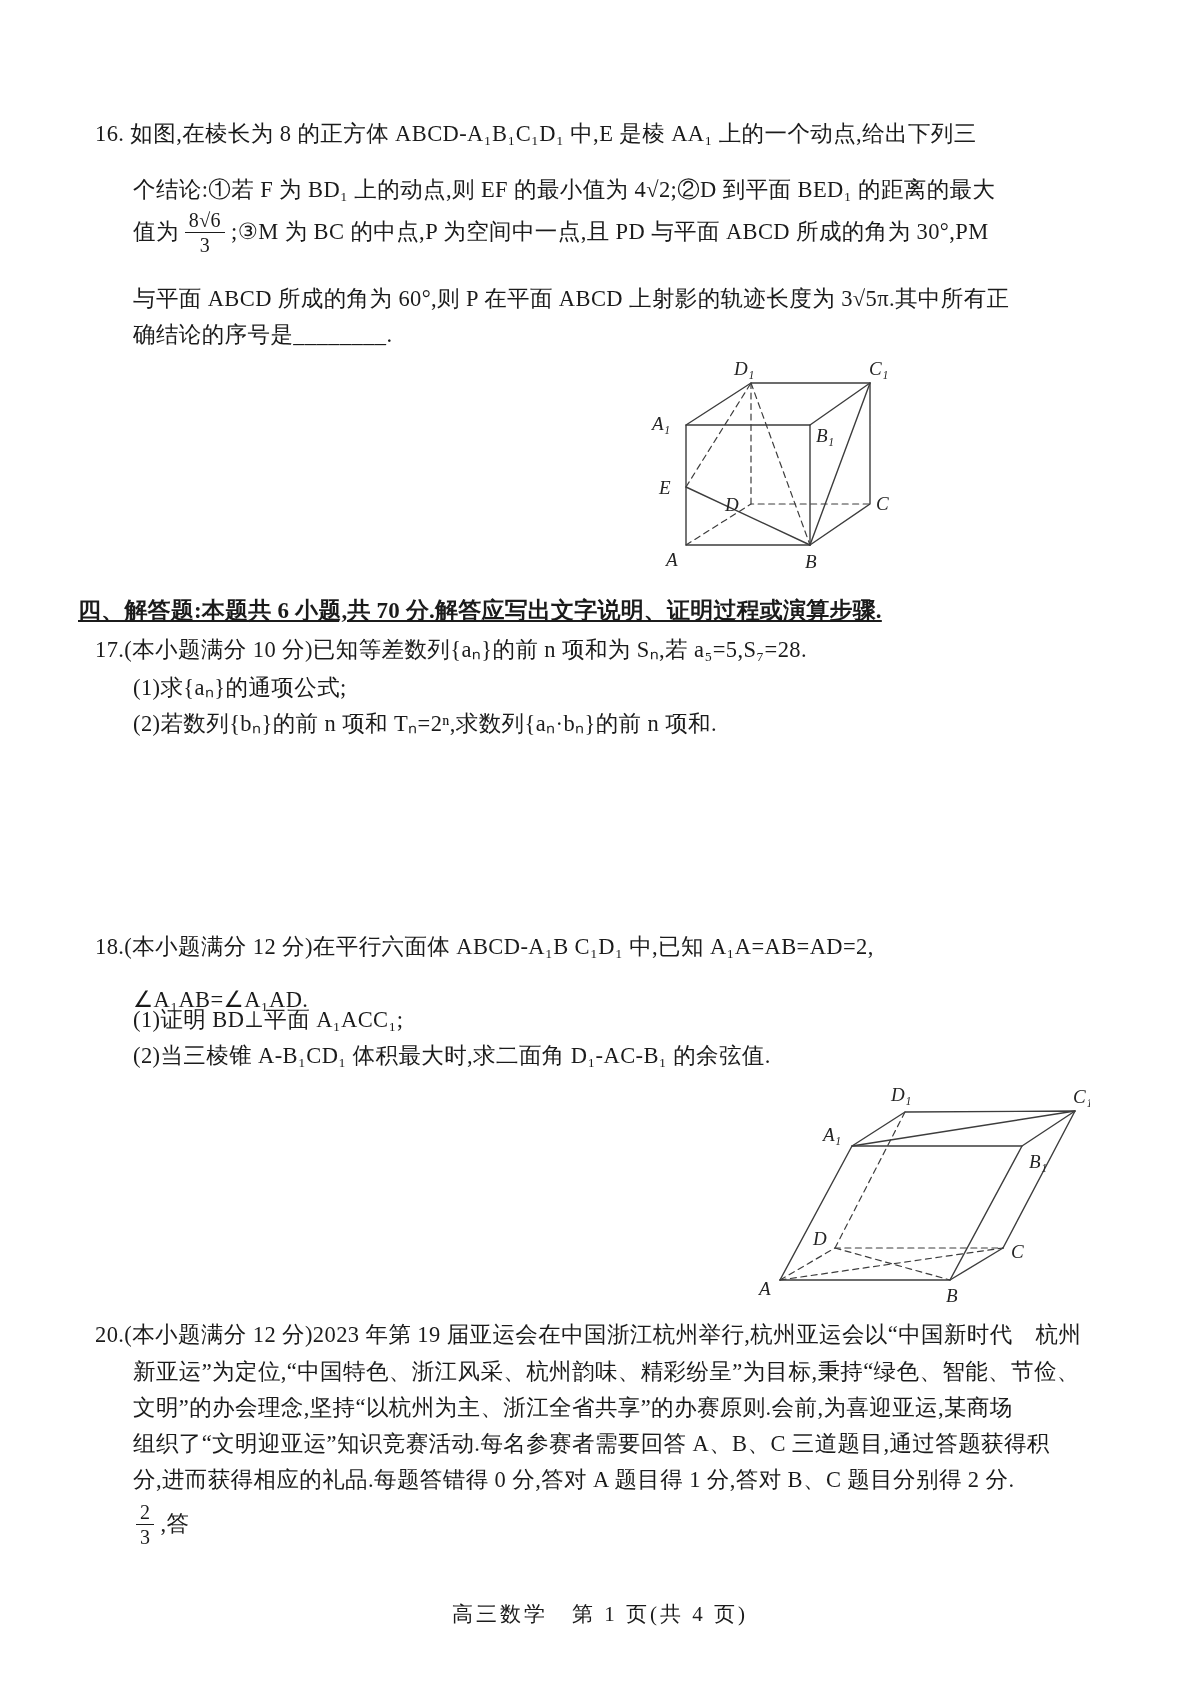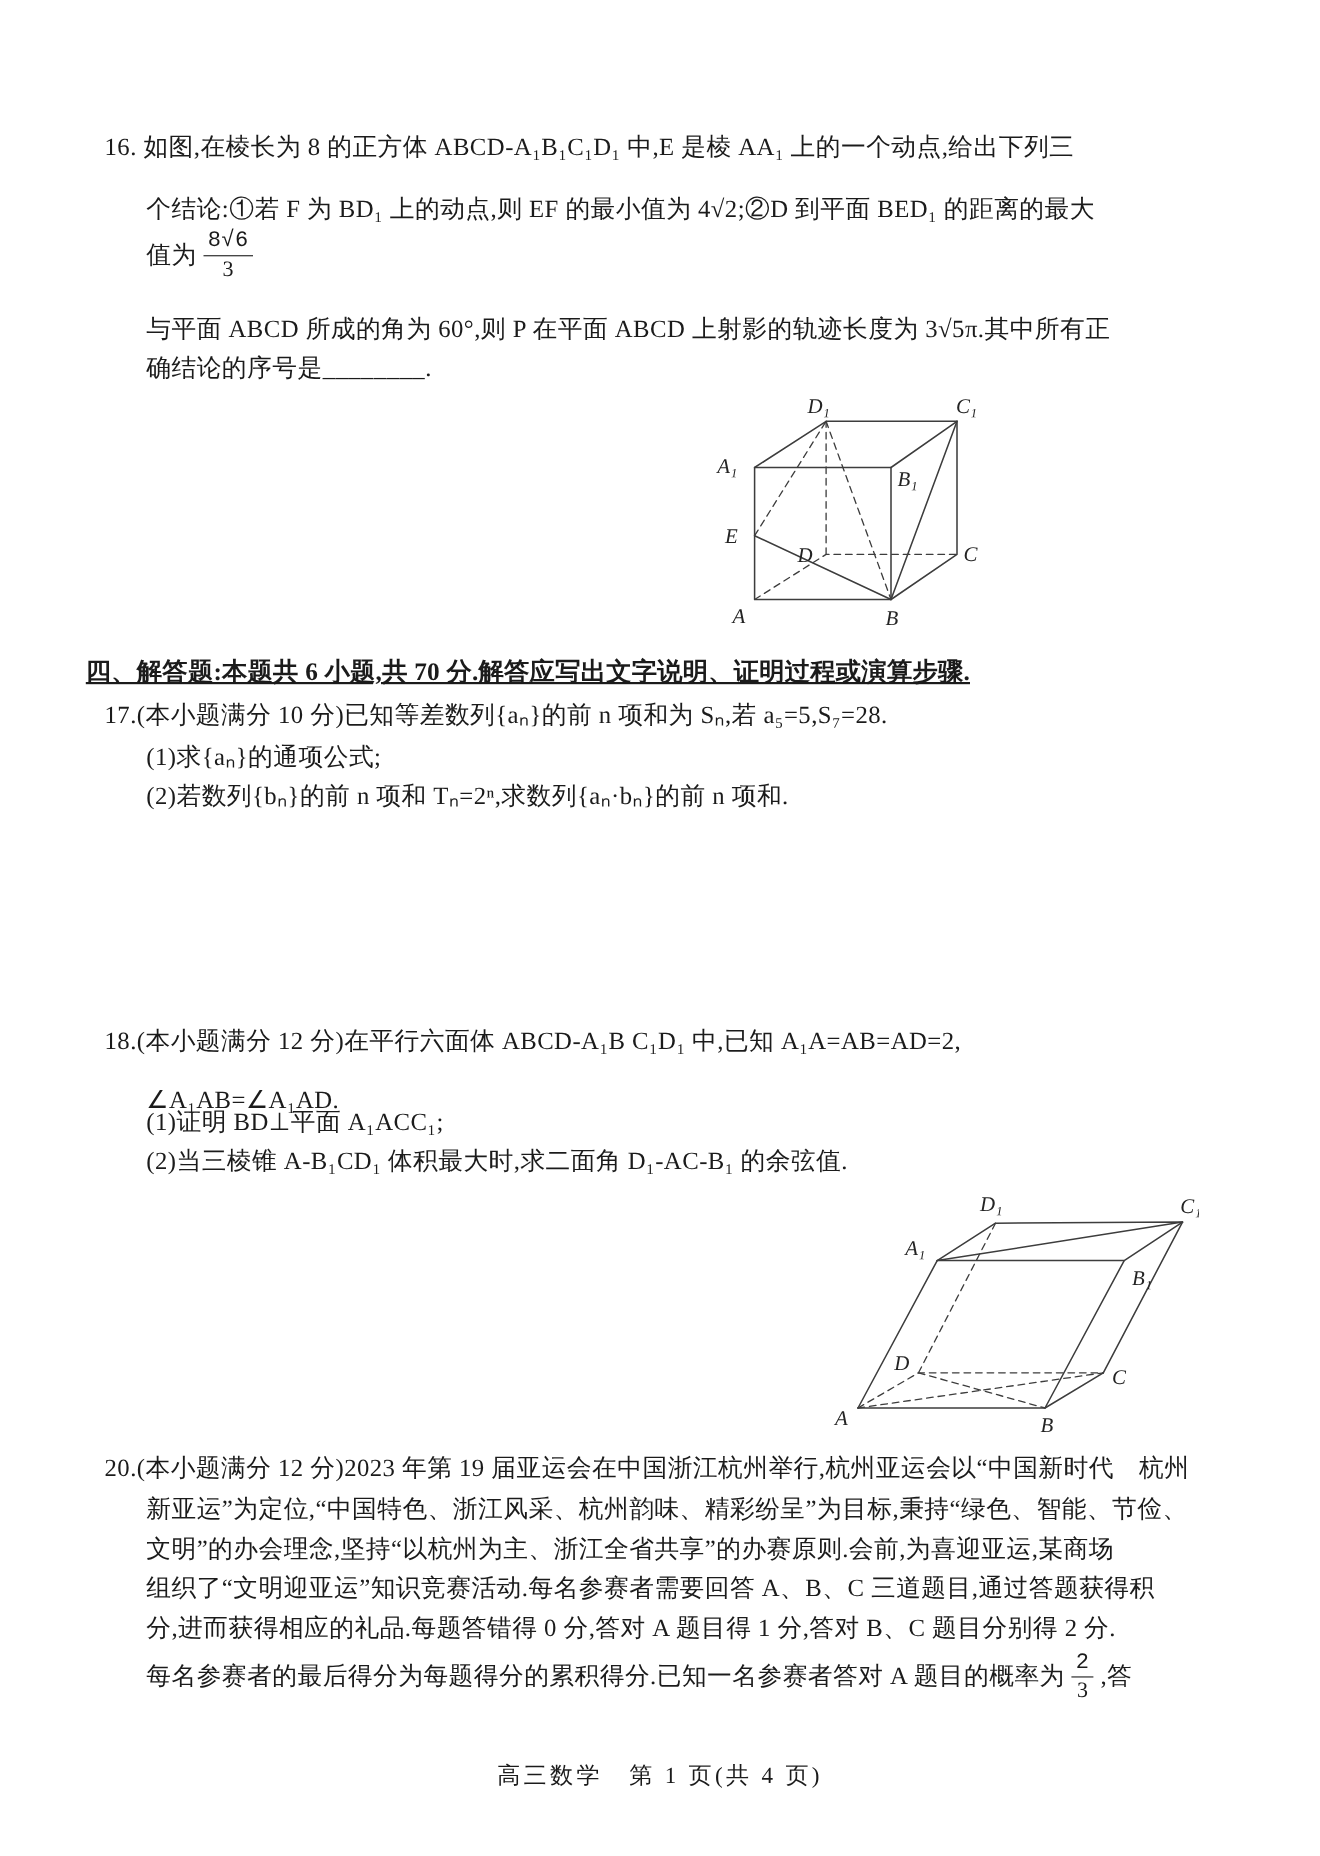--- a/index.html
+++ b/index.html
@@ -4,40 +4,41 @@
 <style>
   html,body{margin:0;padding:0;}
   body{
     width:1200px;height:1687px;background:#ffffff;position:relative;
     font-family:"Liberation Serif", serif;color:#1b1b1b;overflow:hidden;
   }
   .line{position:absolute;white-space:nowrap;font-size:22.5px;line-height:28px;letter-spacing:0.4px;}
   .flexline{display:flex;align-items:center;gap:3px;}
   .bold{font-weight:bold;font-size:23px;letter-spacing:0.2px;text-decoration:underline;}
   .frac{display:inline-flex;flex-direction:column;align-items:center;line-height:1.1;font-size:20px;margin:0 3px;}
-  .frac .num{border-bottom:1.5px solid #1b1b1b;padding:0 4px 1px;font-family:Liberation Mono, monospace;}
+  .frac .num{border-bottom:1.5px solid #1b1b1b;padding:0 4px 1px;}
   .frac .den{padding-top:1px;}
   .fig{position:absolute;}
   .fig path{stroke:#3d3d3d;stroke-width:1.4;fill:none;stroke-linejoin:round;stroke-linecap:round;}
   .fig g.dashed path{stroke-dasharray:6 4.5;stroke-width:1.2;}
   .vlabel{font-family:"Liberation Serif", serif;font-style:italic;font-size:19px;fill:#242424;}
   .footer{position:absolute;top:1600px;left:0;width:1200px;text-align:center;
           font-size:21px;letter-spacing:3px;color:#1b1b1b;}
 </style>
 </head>
 <body>
 
 <div class="line" style="left:95px;top:120px">16. 如图,在棱长为 8 的正方体 ABCD-A₁B₁C₁D₁ 中,E 是棱 AA₁ 上的一个动点,给出下列三</div>
 <div class="line" style="left:133px;top:176px">个结论:①若 F 为 BD₁ 上的动点,则 EF 的最小值为 4√2;②D 到平面 BED₁ 的距离的最大</div>
 <div class="line flexline" style="left:133px;top:202px;height:60px">
   <span>值为</span>
   <span class="frac">
     <span class="num">8√6</span>
     <span class="den">3</span>
   </span>
+  <span>;③M 为 BC 的中点,P 为空间中一点,且 PD 与平面 ABCD 所成的角为 30°,PM</span>
 </div>
 <div class="line" style="left:133px;top:285px">与平面 ABCD 所成的角为 60°,则 P 在平面 ABCD 上射影的轨迹长度为 3√5π.其中所有正</div>
 <div class="line" style="left:133px;top:321px">确结论的序号是________.</div>
 
 <svg class="fig" style="left:612px;top:326px" width="280" height="248" viewBox="0 0 280 248">
   <g class="solid">
     <path d="M74 219 L198 219 L198 99 L74 99 Z"></path>
     <path d="M198 219 L258 178 L258 57 L198 99"></path>
     <path d="M74 99 L139 57 L258 57"></path>
     <path d="M74 161 L198 219"></path>
@@ -99,21 +100,20 @@
     <text class="vlabel" x="146" y="16">D₁</text>
   </g>
 </svg>
 
 <div class="line" style="left:95px;top:1321px">20.(本小题满分 12 分)2023 年第 19 届亚运会在中国浙江杭州举行,杭州亚运会以“中国新时代　杭州</div>
 <div class="line" style="left:133px;top:1358px">新亚运”为定位,“中国特色、浙江风采、杭州韵味、精彩纷呈”为目标,秉持“绿色、智能、节俭、</div>
 <div class="line" style="left:133px;top:1394px">文明”的办会理念,坚持“以杭州为主、浙江全省共享”的办赛原则.会前,为喜迎亚运,某商场</div>
 <div class="line" style="left:133px;top:1430px">组织了“文明迎亚运”知识竞赛活动.每名参赛者需要回答 A、B、C 三道题目,通过答题获得积</div>
 <div class="line" style="left:133px;top:1466px">分,进而获得相应的礼品.每题答错得 0 分,答对 A 题目得 1 分,答对 B、C 题目分别得 2 分.</div>
 <div class="line flexline" style="left:133px;top:1496px;height:56px">
-  <span>每名参赛者的最后得分为每题得分的累积得分.已知一名参赛者答对 A 题目的概率为</span>
   <span class="frac">
     <span class="num">2</span>
     <span class="den">3</span>
   </span>
   <span>,答</span>
 </div>
 
 <div class="footer">高三数学　第 1 页(共 4 页)</div>
 
 </body></html>

